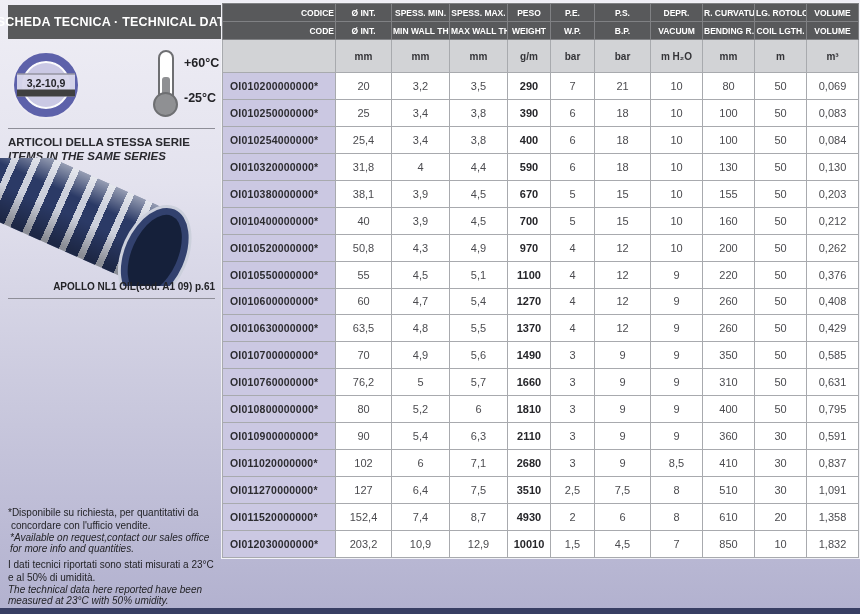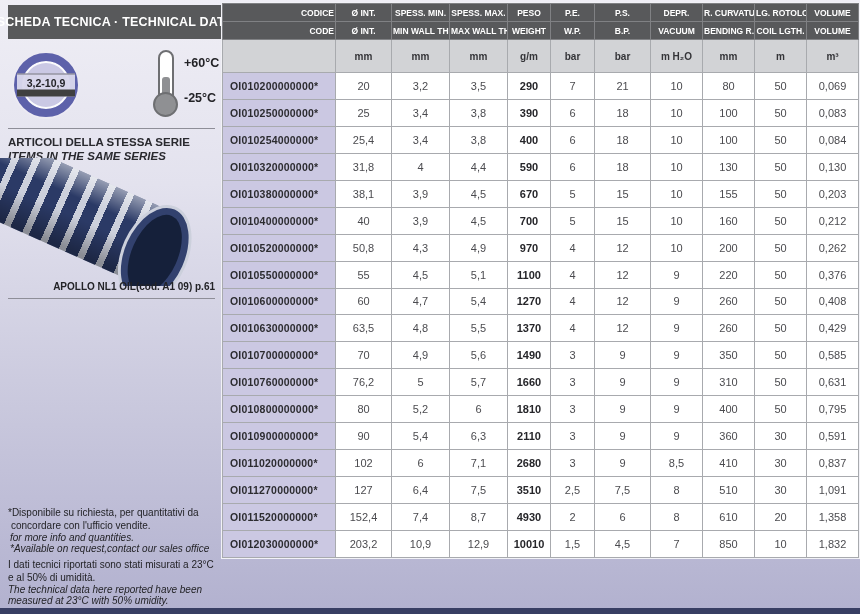--- a/index.html
+++ b/index.html
@@ -111,22 +111,22 @@
   </div>
 </div>
 
 <div class="series-caption">APOLLO NL1 OIL(cod. A1 09) p.61</div>
 
 <div class="divider" style="top:298px"></div>
 
 <div class="note note-availability">
   <div class="it-line">*Disponibile su richiesta, per quantitativi da</div>
   <div class="it-line" style="padding-left:3px">concordare con l'ufficio vendite.</div>
+  <div class="en-line" style="padding-left:2px">*Available on request,contact our sales office</div>
   <div class="en-line" style="padding-left:2px">for more info and quantities.</div>
-  <div class="en-line" style="padding-left:2px">*Available on request,contact our sales office</div>
 </div>
 
 <div class="note note-measurement">
   <div class="it-line">I dati tecnici riportati sono stati misurati a 23°C</div>
   <div class="it-line">e al 50% di umidità.</div>
   <div class="en-line">The technical data here reported have been</div>
   <div class="en-line">measured at 23°C with 50% umidity.</div>
 </div>
 
 <div class="table-wrap">

